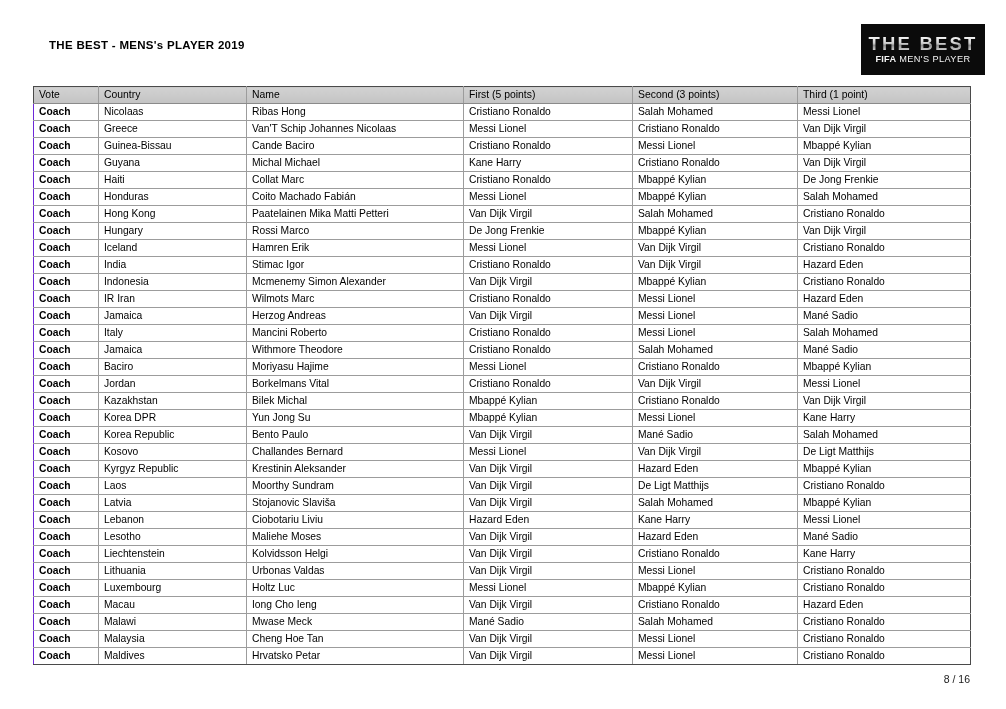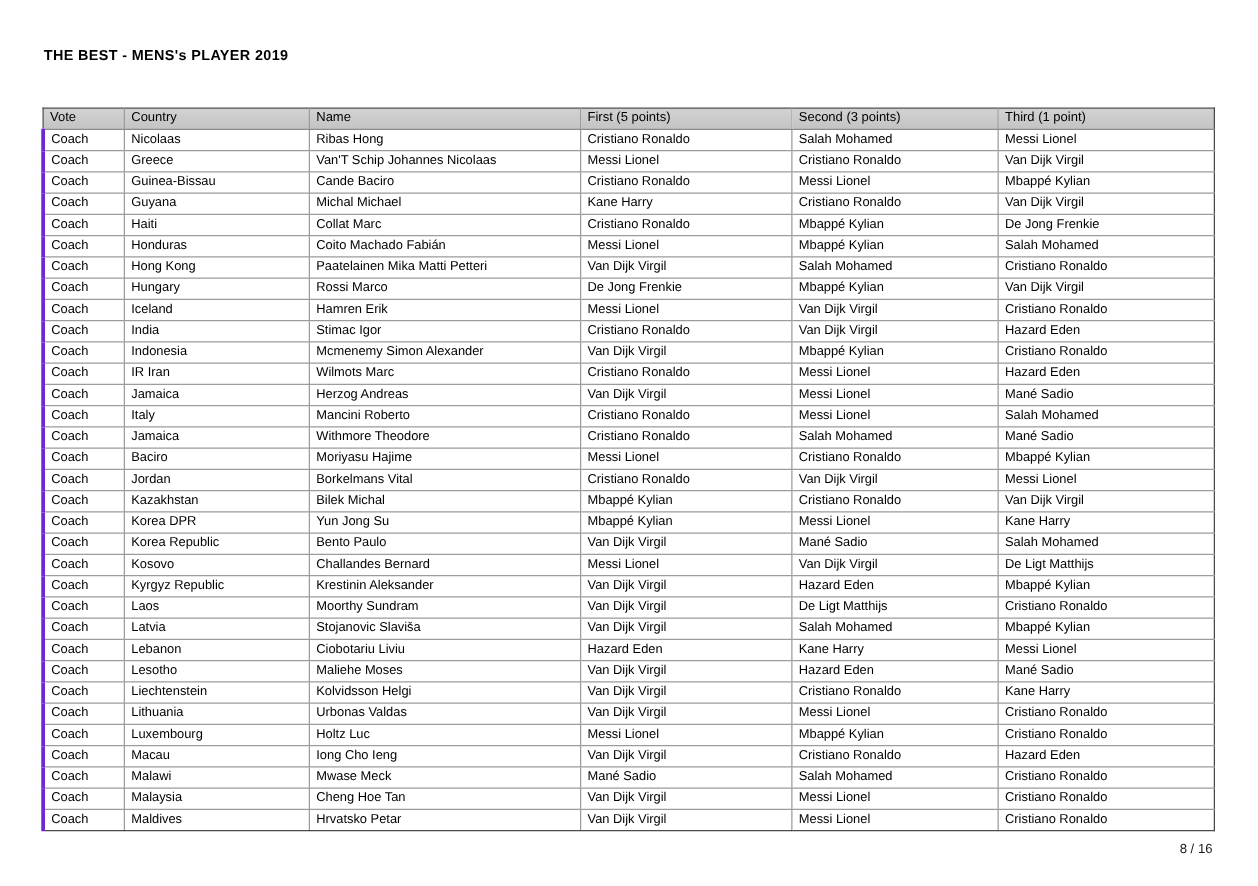--- a/index.html
+++ b/index.html
@@ -11,21 +11,21 @@
     width: 1006px; height: 709px;
     font-family: "Liberation Sans", sans-serif;
     color: #000000;
     position: relative;
     overflow: hidden;
   }
 
   
   #page-header {
     position: absolute;
-    left: 0; top: 0;
+    left: 14px; top: 0;
     width: 830px; height: 80px;
   }
   #doc-title {
     position: absolute;
     left: 35px; top: 39px;
     font-size: 11.5px;
     font-weight: bold;
     letter-spacing: 0.3px;
     white-space: nowrap;
   }
@@ -109,21 +109,21 @@
   table.vote-table thead th {
     background: linear-gradient(180deg, #d2d2d2 0%, #c3c3c3 100%);
     border-top: 1px solid #4a4a4a;
     border-bottom: 1px solid #8a8a8a;
     font-size: 10.4px;
     height: 17px;
   }
   table.vote-table thead th.first-col { border-left: 1px solid #4a4a4a; }
   table.vote-table thead th.last-col  { border-right: 1px solid #4a4a4a; }
   table.vote-table tbody td { background: #ffffff; }
-  table.vote-table tbody td.c-left  { border-left: 3px solid #6d28d9; }
+  table.vote-table tbody td.c-left  { border-left: 1px solid #6d28d9; font-weight: bold; }
   table.vote-table tbody td.c-right { border-right: 1px solid #4a4a4a; }
   table.vote-table tbody tr:last-child td { border-bottom: 1px solid #4a4a4a; }
 
   
   #page-footer {
     position: absolute;
     left: 0; bottom: 0;
     width: 1006px; height: 50px;
   }
   #page-number {
@@ -133,20 +133,26 @@
     color: #1a1a1a;
     margin-left: 12px;
   }
 </style>
 </head>
 <body>
 
 <div id="page-header">
   <div id="doc-title">THE BEST - MENS's PLAYER 2019</div>
 
+  <div id="logo">
+    <div id="logo-inner">
+      <div id="logo-wordmark">THE BEST</div>
+      <div id="logo-sub"><span class="fifa">FIFA</span><span class="rest"> MEN'S PLAYER</span></div>
+    </div>
+  </div>
 </div>
 
 <div id="vote-table-wrap">
   <table class="vote-table">
     <colgroup>
       <col class="c-vote">
         <col class="c-country">
         <col class="c-name">
       <col class="c-first">
         <col class="c-second">

